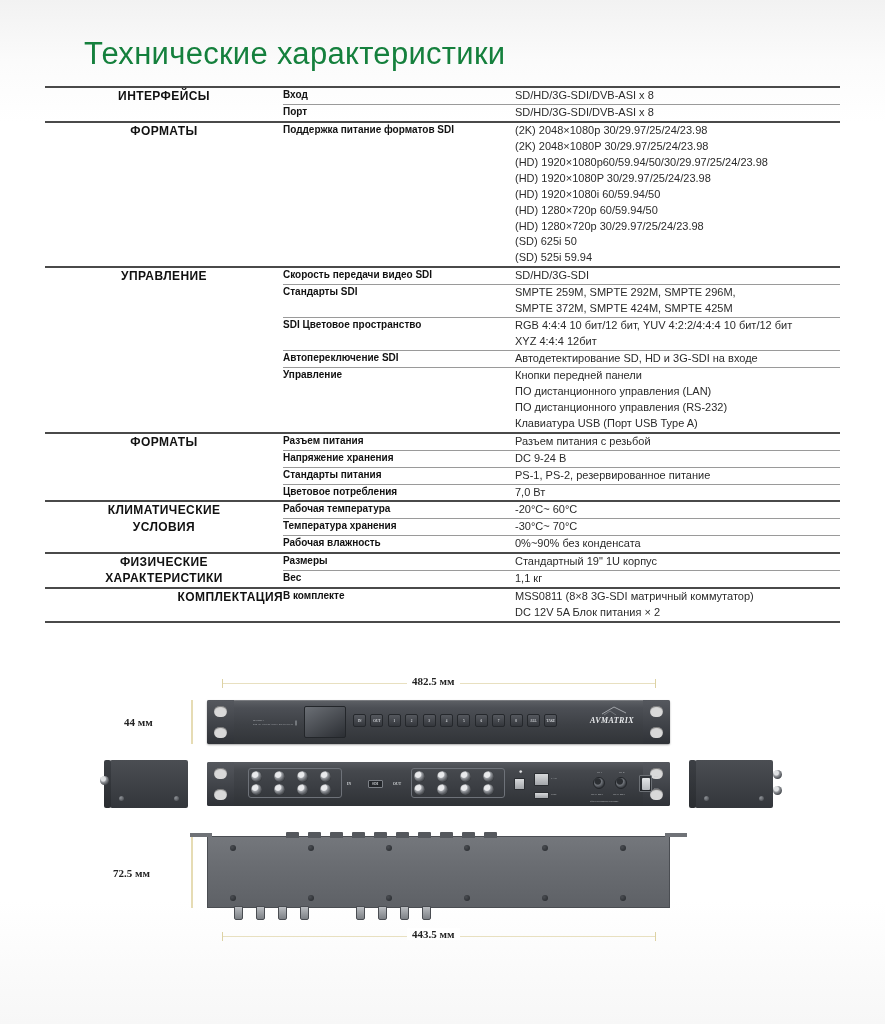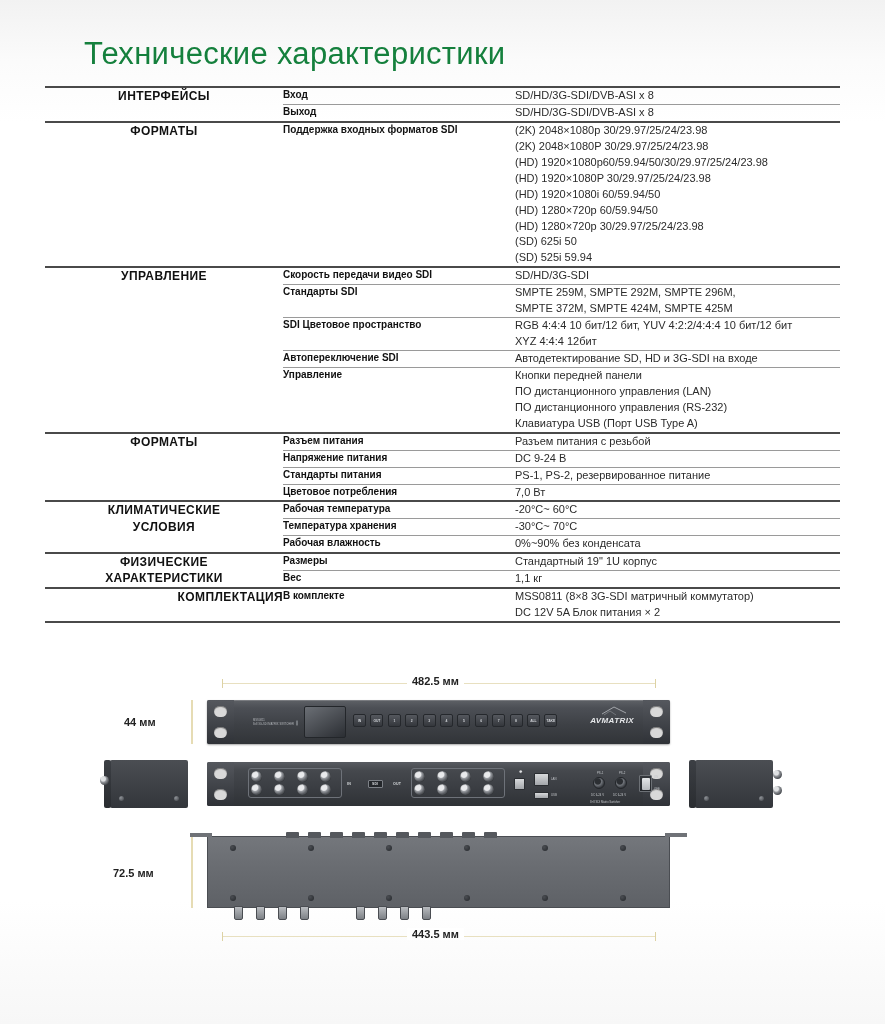--- a/index.html
+++ b/index.html
@@ -67,21 +67,21 @@
   tr.group-start > td { border-top:2px solid #4a4a4a; }
   
   tr.inner > td.param-cell,
   tr.inner > td.value-cell { border-top:1px solid #9a9a9a; }
   tr.table-end > td { border-top:2px solid #4a4a4a; }
 
   
   .drawings {
     position:absolute;
     left:0; top:648px;
-    width:758px; height:330px;
+    width:758px; height:330px;font-family:Liberation Serif, serif;
   }
   .dim-label {
     position:absolute;
     font-size:11px;
     font-weight:bold;
     color:#222;
     white-space:nowrap;
   }
   .dim-line-h {
     position:absolute;
@@ -262,26 +262,26 @@
 <div class="page-title">Технические характеристики</div>
 
 <table class="spec-table">
   <tbody>
       <tr class="group-start">
         <td class="cat-cell" rowspan="2" style="white-space: pre-line;">ИНТЕРФЕЙСЫ</td>
         <td class="param-cell">Вход</td>
         <td class="value-cell">SD/HD/3G-SDI/DVB-ASI x 8</td>
       </tr>
       <tr class="inner">
-        <td class="param-cell">Выход</td>
+        <td class="param-cell">Порт</td>
         <td class="value-cell">SD/HD/3G-SDI/DVB-ASI x 8</td>
       </tr>
       <tr class="group-start">
         <td class="cat-cell" rowspan="1" style="white-space: pre-line;">ФОРМАТЫ</td>
-        <td class="param-cell">Поддержка входных форматов SDI</td>
+        <td class="param-cell">Поддержка питание форматов SDI</td>
         <td class="value-cell">(2K) 2048×1080p 30/29.97/25/24/23.98
 (2K) 2048×1080P 30/29.97/25/24/23.98
 (HD) 1920×1080p60/59.94/50/30/29.97/25/24/23.98
 (HD) 1920×1080P 30/29.97/25/24/23.98
 (HD) 1920×1080i 60/59.94/50
 (HD) 1280×720p 60/59.94/50
 (HD) 1280×720p 30/29.97/25/24/23.98
 (SD) 625i 50
 (SD) 525i 59.94</td>
       </tr>
@@ -310,21 +310,21 @@
 ПО дистанционного управления (LAN)
 ПО дистанционного управления (RS-232)
 Клавиатура USB (Порт USB Type A)</td>
       </tr>
       <tr class="group-start">
         <td class="cat-cell" rowspan="4" style="white-space: pre-line;">ФОРМАТЫ</td>
         <td class="param-cell">Разъем питания</td>
         <td class="value-cell">Разъем питания с резьбой</td>
       </tr>
       <tr class="inner">
-        <td class="param-cell">Напряжение питания</td>
+        <td class="param-cell">Напряжение хранения</td>
         <td class="value-cell">DC 9-24 В</td>
       </tr>
       <tr class="inner">
         <td class="param-cell">Стандарты питания</td>
         <td class="value-cell">PS-1, PS-2, резервированное питание</td>
       </tr>
       <tr class="inner">
         <td class="param-cell">Цветовое потребления</td>
         <td class="value-cell">7,0 Вт</td>
       </tr>

